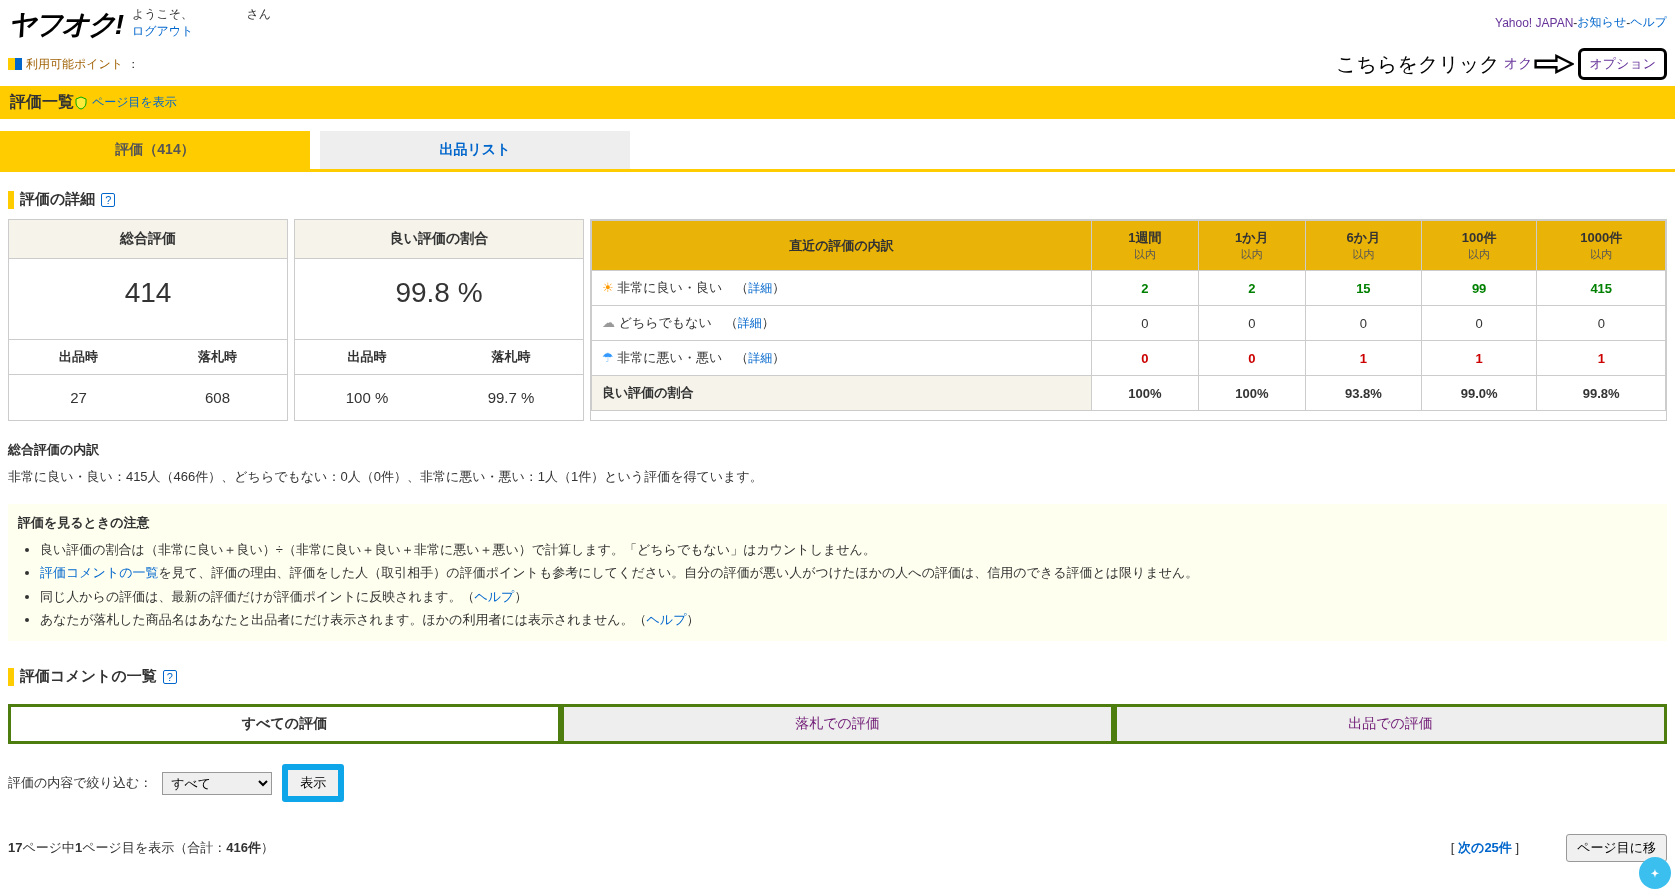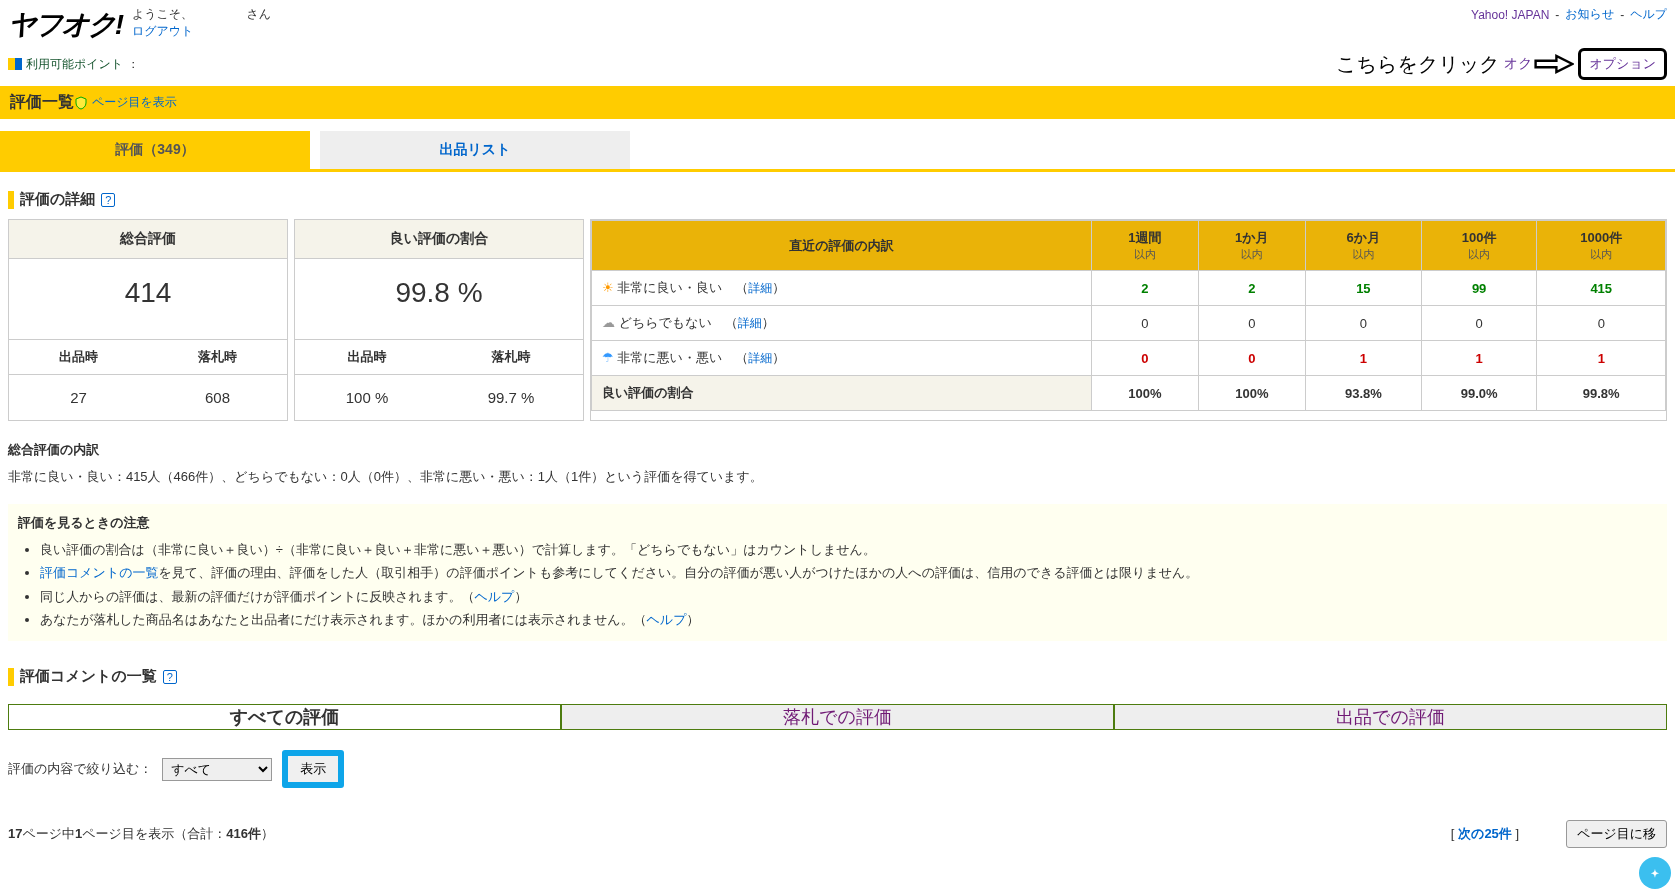--- a/index.html
+++ b/index.html
@@ -5,27 +5,27 @@
 * { margin: 0; padding: 0; box-sizing: border-box; }
 body { font-family: "Hiragino Kaku Gothic Pro", "Meiryo", sans-serif; font-size: 13px; color: #333; background: #fff; }
 a { color: #0066cc; text-decoration: none; }
 
 .header-top { display: flex; justify-content: space-between; align-items: flex-start; padding: 6px 8px 4px 8px; }
 .header-left { display: flex; align-items: flex-start; gap: 10px; }
 .logo { font-family: sans-serif; font-size: 28px; font-weight: 900; font-style: italic; letter-spacing: -2px; color: #000; }
 .welcome-block { display: flex; flex-direction: column; font-size: 12px; line-height: 1.4; }
 .welcome-line { color: #333; }
 .logout-link { color: #0066cc; }
-.header-right { font-size: 12px; display: flex; gap: 6px; align-items: center; }
+.header-right { font-size: 12px; display: flex; gap: 0; align-items: center; margin-top: 8px; }
 .yj-link { color: #663399; }
 
 .points-row { padding: 0 8px 6px 8px; display:flex; justify-content:space-between; align-items:center; }
 .points-left { display: flex; align-items: center; gap: 4px; font-size: 12px; }
 .points-icon { width: 14px; height: 12px; background: linear-gradient(to right, #ffcc00 50%, #0066cc 50%); display:inline-block; }
-.points-label { color: #14532d; }
+.points-label { color: #a16207; }
 
 .click-here-right { display:flex; align-items:center; gap:4px; font-size:20px; }
 .click-here-text { color:#000; }
 .arrow-icon { width:40px; height:24px; display:inline-flex; align-items:center; justify-content:center;}
 .arrow-icon svg { width:40px; height:24px; }
 .option-box { border:3px solid #000; border-radius:6px; padding:4px 8px; color:#663399; font-size:13px; }
 .auc-text { color:#663399; font-size:14px; margin-right:-2px;}
 
 .yellow-bar { background: #ffcc00; padding: 6px 10px; display: flex; justify-content: flex-start; align-items: center; }
 .page-title { font-size: 16px; font-weight: bold; }
@@ -70,21 +70,21 @@
 
 .breakdown-text { padding: 20px 8px 8px 8px; }
 .breakdown-title { font-weight:bold; font-size:13px; margin-bottom:8px;}
 .breakdown-body { font-size:13px; line-height:1.6; }
 
 .notice-box { background:#fffff0; margin:8px; padding:10px; }
 .notice-title { font-weight:bold; font-size:13px; margin-bottom:6px; }
 .notice-list { list-style: disc; padding-left: 22px; font-size:13px; line-height:1.8; }
 
 .filter-tabs { display:flex; margin:8px; border-collapse:collapse;}
-.filter-tab { flex:1; text-align:center; border:1px solid #4d7c0f; font-size:18px; cursor:pointer;}
+.filter-tab { flex:1; text-align:center; padding:8px; border:3px solid #4d7c0f; font-size:14px; cursor:pointer;}
 .ft-active { background:#fff; color:#333; font-weight:bold; }
 .ft-inactive { background:#eeeeee; color:#701a75; }
 
 .filter-row { padding: 12px 8px; display:flex; align-items:center; gap:10px; font-size:13px;}
 .filter-select { border:1px solid #999; padding:2px 4px; font-size:13px; width:110px;}
 .show-btn { border:6px solid #0ea5e9; background:#f0f0f0; padding:4px 12px; border-radius:3px; cursor:pointer; font-size:13px;}
 
 .pager-row { display:flex; justify-content:space-between; align-items:center; padding:20px 8px 10px 8px; font-size:13px;}
 .pager-left b { font-weight:bold; }
 .pager-right { display:flex; align-items:center; gap:10px;}
@@ -137,21 +137,21 @@
     <span class="shield-icon">
       <svg width="14" height="14" viewBox="0 0 14 14">
           <path d="M7 1 L12 3 V7 C12 10 9.5 12.5 7 13 C4.5 12.5 2 10 2 7 V3 Z" fill="#ffeb3b" stroke="#0a0" stroke-width="1"></path>
         </svg>
     </span>
     <a href="#">ページ目を表示</a>
   </div>
 </div>
 
 <div class="tabs-container">
-  <div class="tab tab-active">評価（349）</div>
+  <div class="tab tab-active">評価（414）</div>
   <div class="tab tab-inactive">出品リスト</div>
 </div>
 
 <div class="section-header">
   <span class="section-bar"></span>
   <span>評価の詳細</span>
   <span class="help-q">?</span>
 </div>
 
 <div class="stats-grid">

